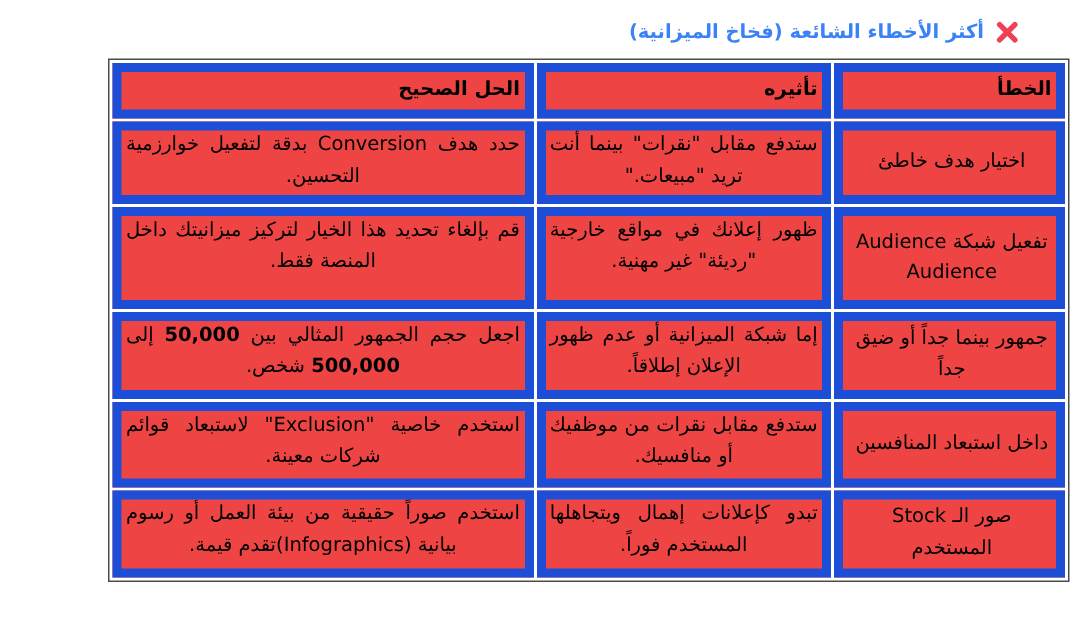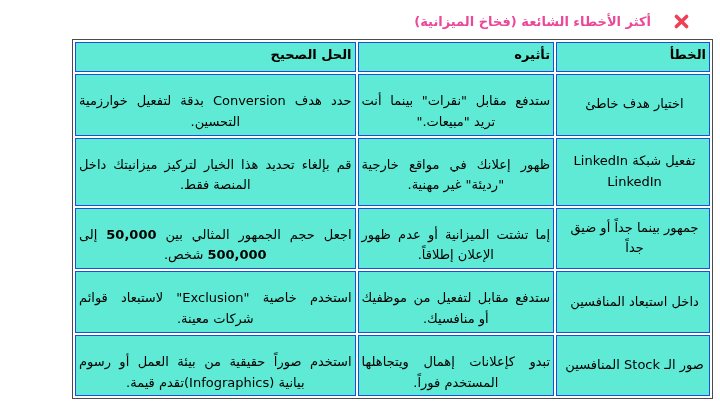--- a/index.html
+++ b/index.html
@@ -5,64 +5,64 @@
   * { box-sizing: border-box; margin: 0; padding: 0; }
   html, body { width: 720px; height: 411px; background: #ffffff; overflow: hidden; }
   body {
     font-family: "DejaVu Sans", sans-serif;
     direction: rtl;
     color: #000000;
   }
   .title-row {
     display: flex;
     align-items: center;
-    gap: 22px;
-    padding: 13px 30px 0 0;
+    gap: 7px;
+    padding: 13px 40px 0 0;
     font-size: 13px;
     font-weight: bold;
-    color: #ec4899;
+    color: #3b82f6;
   }
   .x-icon { width: 17px; height: 17px; flex: 0 0 auto; display: block; }
   table.mistakes {
     table-layout: fixed;
     width: 641px;
     margin: 9px 7px 0 72px;
     border-collapse: separate;
     border-spacing: 2px;
     border: 1px solid #4b4b4b;
     background: #ffffff;
   }
   col.c-mistake  { width: 152px; }
   col.c-effect   { width: 194px; }
   col.c-solution { width: 277px; }
   th, td {
-    border: 1px solid #1d4ed8;
+    border: 6px solid #1d4ed8;
     font-size: 13px;
     line-height: 1.6;
     padding: 2px 3px;
-    background: #5eead4;
+    background: #ef4444;
     overflow: hidden;
   }
   th {
     font-weight: bold;
     text-align: right;
     vertical-align: top;
     height: 30px;
   }
   td.mistake {
     font-weight: normal;
     text-align: center;
     vertical-align: middle;
     padding-left: 6px;
   }
   td.body {
     text-align: justify;
     text-align-last: center;
     vertical-align: top;
-    padding-top: 16px;
+    padding-top: 0;
   }
   tr.r1 td { height: 54px; }
   tr.r2 td { height: 68px; }
   tr.r3 td { height: 55px; margin-left: 30px; }
   tr.r4 td { height: 57px; }
   tr.r5 td { height: 50px; }
   .b { font-weight: bold; }
 </style>
 </head>
 <body>
@@ -86,33 +86,33 @@
     <th>الخطأ</th>
     <th>تأثيره</th>
     <th>الحل الصحيح</th>
   </tr>
   <tr class="r1">
     <td class="mistake">اختيار هدف خاطئ</td>
     <td class="body">ستدفع مقابل "نقرات" بينما أنت تريد "مبيعات."</td>
     <td class="body">حدد هدف Conversion بدقة لتفعيل خوارزمية التحسين.</td>
   </tr>
   <tr class="r2">
-    <td class="mistake">تفعيل شبكة LinkedIn LinkedIn</td>
+    <td class="mistake">تفعيل شبكة Audience Audience</td>
     <td class="body">ظهور إعلانك في مواقع خارجية "رديئة" غير مهنية.</td>
     <td class="body">قم بإلغاء تحديد هذا الخيار لتركيز ميزانيتك داخل المنصة فقط.</td>
   </tr>
   <tr class="r3">
     <td class="mistake">جمهور بينما جداً أو ضيق جداً</td>
-    <td class="body">إما تشتت الميزانية أو عدم ظهور الإعلان إطلاقاً.</td>
+    <td class="body">إما شبكة الميزانية أو عدم ظهور الإعلان إطلاقاً.</td>
     <td class="body"><span>اجعل حجم الجمهور المثالي بين </span><span class="b">50,000</span><span> إلى </span><span class="b">500,000</span><span> شخص.</span></td>
   </tr>
   <tr class="r4">
     <td class="mistake">داخل استبعاد المنافسين</td>
-    <td class="body">ستدفع مقابل لتفعيل من موظفيك أو منافسيك.</td>
+    <td class="body">ستدفع مقابل نقرات من موظفيك أو منافسيك.</td>
     <td class="body">استخدم خاصية "Exclusion" لاستبعاد قوائم شركات معينة.</td>
   </tr>
   <tr class="r5">
-    <td class="mistake">صور الـ Stock المنافسين</td>
+    <td class="mistake">صور الـ Stock المستخدم</td>
     <td class="body">تبدو كإعلانات إهمال ويتجاهلها المستخدم فوراً.</td>
     <td class="body">استخدم صوراً حقيقية من بيئة العمل أو رسوم بيانية (Infographics)تقدم قيمة.</td>
   </tr>
 </tbody>
   </table>
 
 </body></html>

